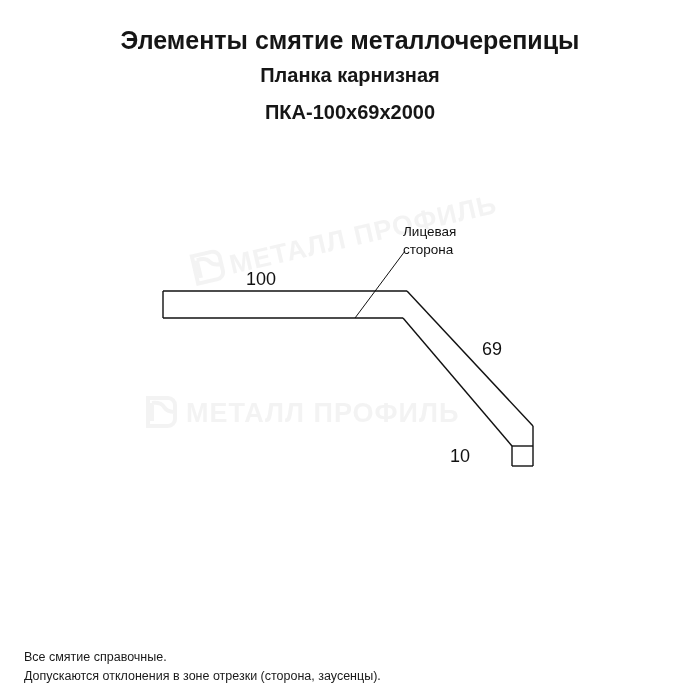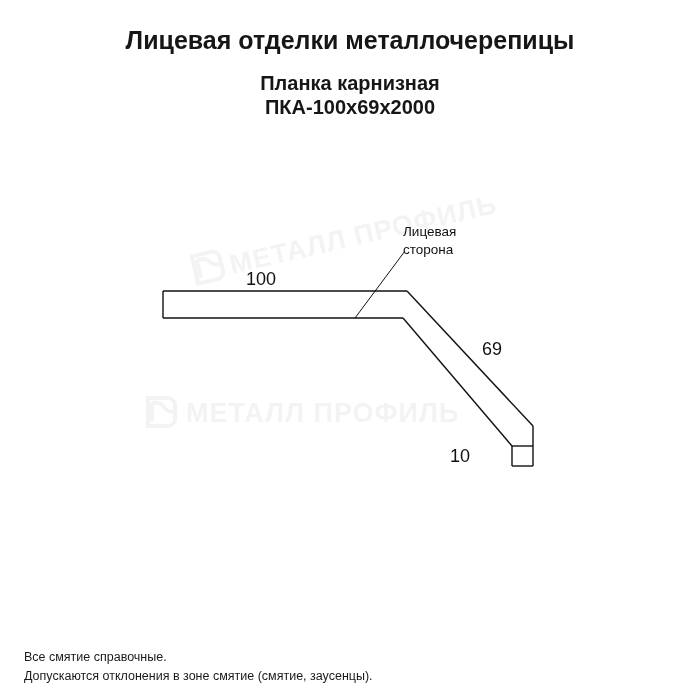--- a/index.html
+++ b/index.html
@@ -28,27 +28,27 @@
     text-align: center;
   }
   .title-main {
     margin-top: 26px;
     font-size: 25px;
     font-weight: bold;
     letter-spacing: 0px;
     color: #161616;
   }
   .title-sub {
-    margin-top: 17px;
+    margin-top: 9px;
     font-size: 20px;
     font-weight: bold;
     color: #161616;
   }
   .title-code {
-    margin-top: 1px;
+    margin-top: 14px;
     font-size: 20px;
     font-weight: bold;
     color: #161616;
   }
   .drawing {
     position: absolute;
     top: 150px;
     left: 0;
     width: 700px;
     height: 440px;
@@ -89,21 +89,21 @@
     font-size: 13.5px;
     fill: #111111;
   }
 </style>
 </head>
 <body>
 
 <div class="page">
 
   <div class="header">
-    <div class="title-main">Лицевая отделки металлочерепицы</div>
+    <div class="title-main">Элементы смятие металлочерепицы</div>
     <div class="title-sub">Планка карнизная</div>
     <div class="title-code">ПКА-100x69x2000</div>
   </div>
 
   <div class="drawing">
     <svg width="700" height="440" viewBox="0 0 700 440" xmlns="http://www.w3.org/2000/svg">
 
       <g class="wm" opacity="0.32">
         <g transform="translate(195,120) rotate(-13)">
           <path d="M0,-14 h20 a7,7 0 0 1 7,7 v14 a7,7 0 0 1 -7,7 h-20 z M4,-9 v18 M4,-9 q9,-1 12,4 q3,5 11,5" fill="none" stroke="#d8d8d8" stroke-width="4"></path>
@@ -147,16 +147,16 @@
 
       <text class="label" x="492" y="205" text-anchor="middle">69</text>
 
       <text class="label" x="460" y="312" text-anchor="middle">10</text>
 
     </svg>
   </div>
 
   <div class="footnotes">
     <div>Все смятие справочные.</div>
-    <div>Допускаются отклонения в зоне смятие (смятие, заусенцы).</div>
+    <div>Допускаются отклонения в зоне отрезки (сторона, заусенцы).</div>
   </div>
 
 </div>
 
 </body></html>

